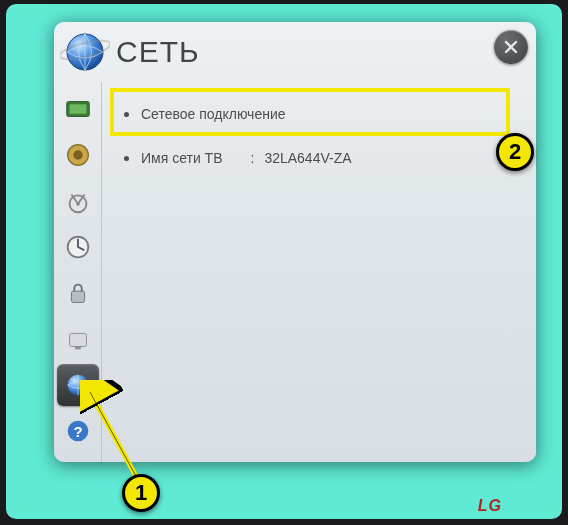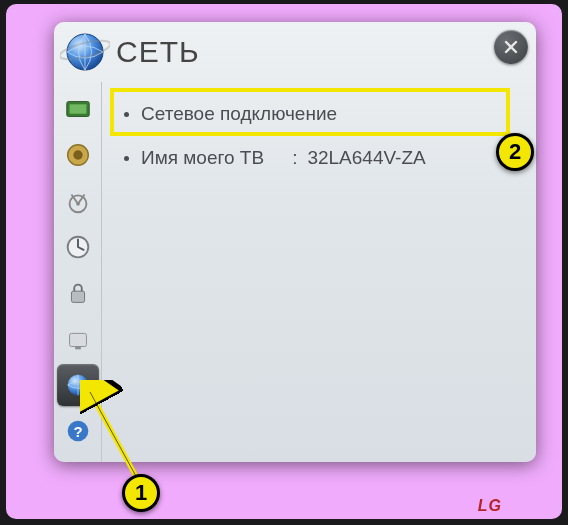--- a/index.html
+++ b/index.html
@@ -6,21 +6,21 @@
   html, body { width: 568px; height: 525px; overflow: hidden; }
   body {
     font-family: Arial, Helvetica, sans-serif;
     background: #1a1a1c;
     position: relative;
   }
   
   .frame {
     position: absolute;
     top: 4px; left: 6px; right: 6px; bottom: 6px;
-    background: #f0abfc;
+    background: #5eead4;
     border-radius: 10px;
     box-shadow: inset 0 0 30px rgba(255,255,255,0.03);
   }
   .brand {
     position: absolute;
     right: 60px;
     bottom: 4px;
     color: #b22626;
     font-weight: bold;
     font-size: 16px;
@@ -99,21 +99,21 @@
 
   .content {
     flex: 1;
     padding: 10px 14px 10px 22px;
     position: relative;
   }
   .menu-row {
     display: flex;
     align-items: center;
     height: 44px;
-    font-size: 19px;
+    font-size: 14px;
     color: #4a4e52;
     cursor: pointer;
   }
   .menu-row .bullet {
     width: 5px; height: 5px;
     border-radius: 50%;
     background: #4a4e52;
     margin-right: 12px;
     flex-shrink: 0;
   }
@@ -258,21 +258,21 @@
 
       <div class="content">
         <div class="highlight-box"></div>
 
         <div class="menu-row">
           <span class="bullet"></span>
           <span class="label">Сетевое подключение</span>
         </div>
         <div class="menu-row">
           <span class="bullet"></span>
-          <span class="label">Имя моего ТВ</span>
+          <span class="label">Имя сети ТВ</span>
           <span class="sep" style="margin-left:28px">:</span>
           <span class="value">32LA644V-ZA</span>
         </div>
       </div>
 
     </div>
   </div>
 
   <span class="brand">LG</span>
 </div>

